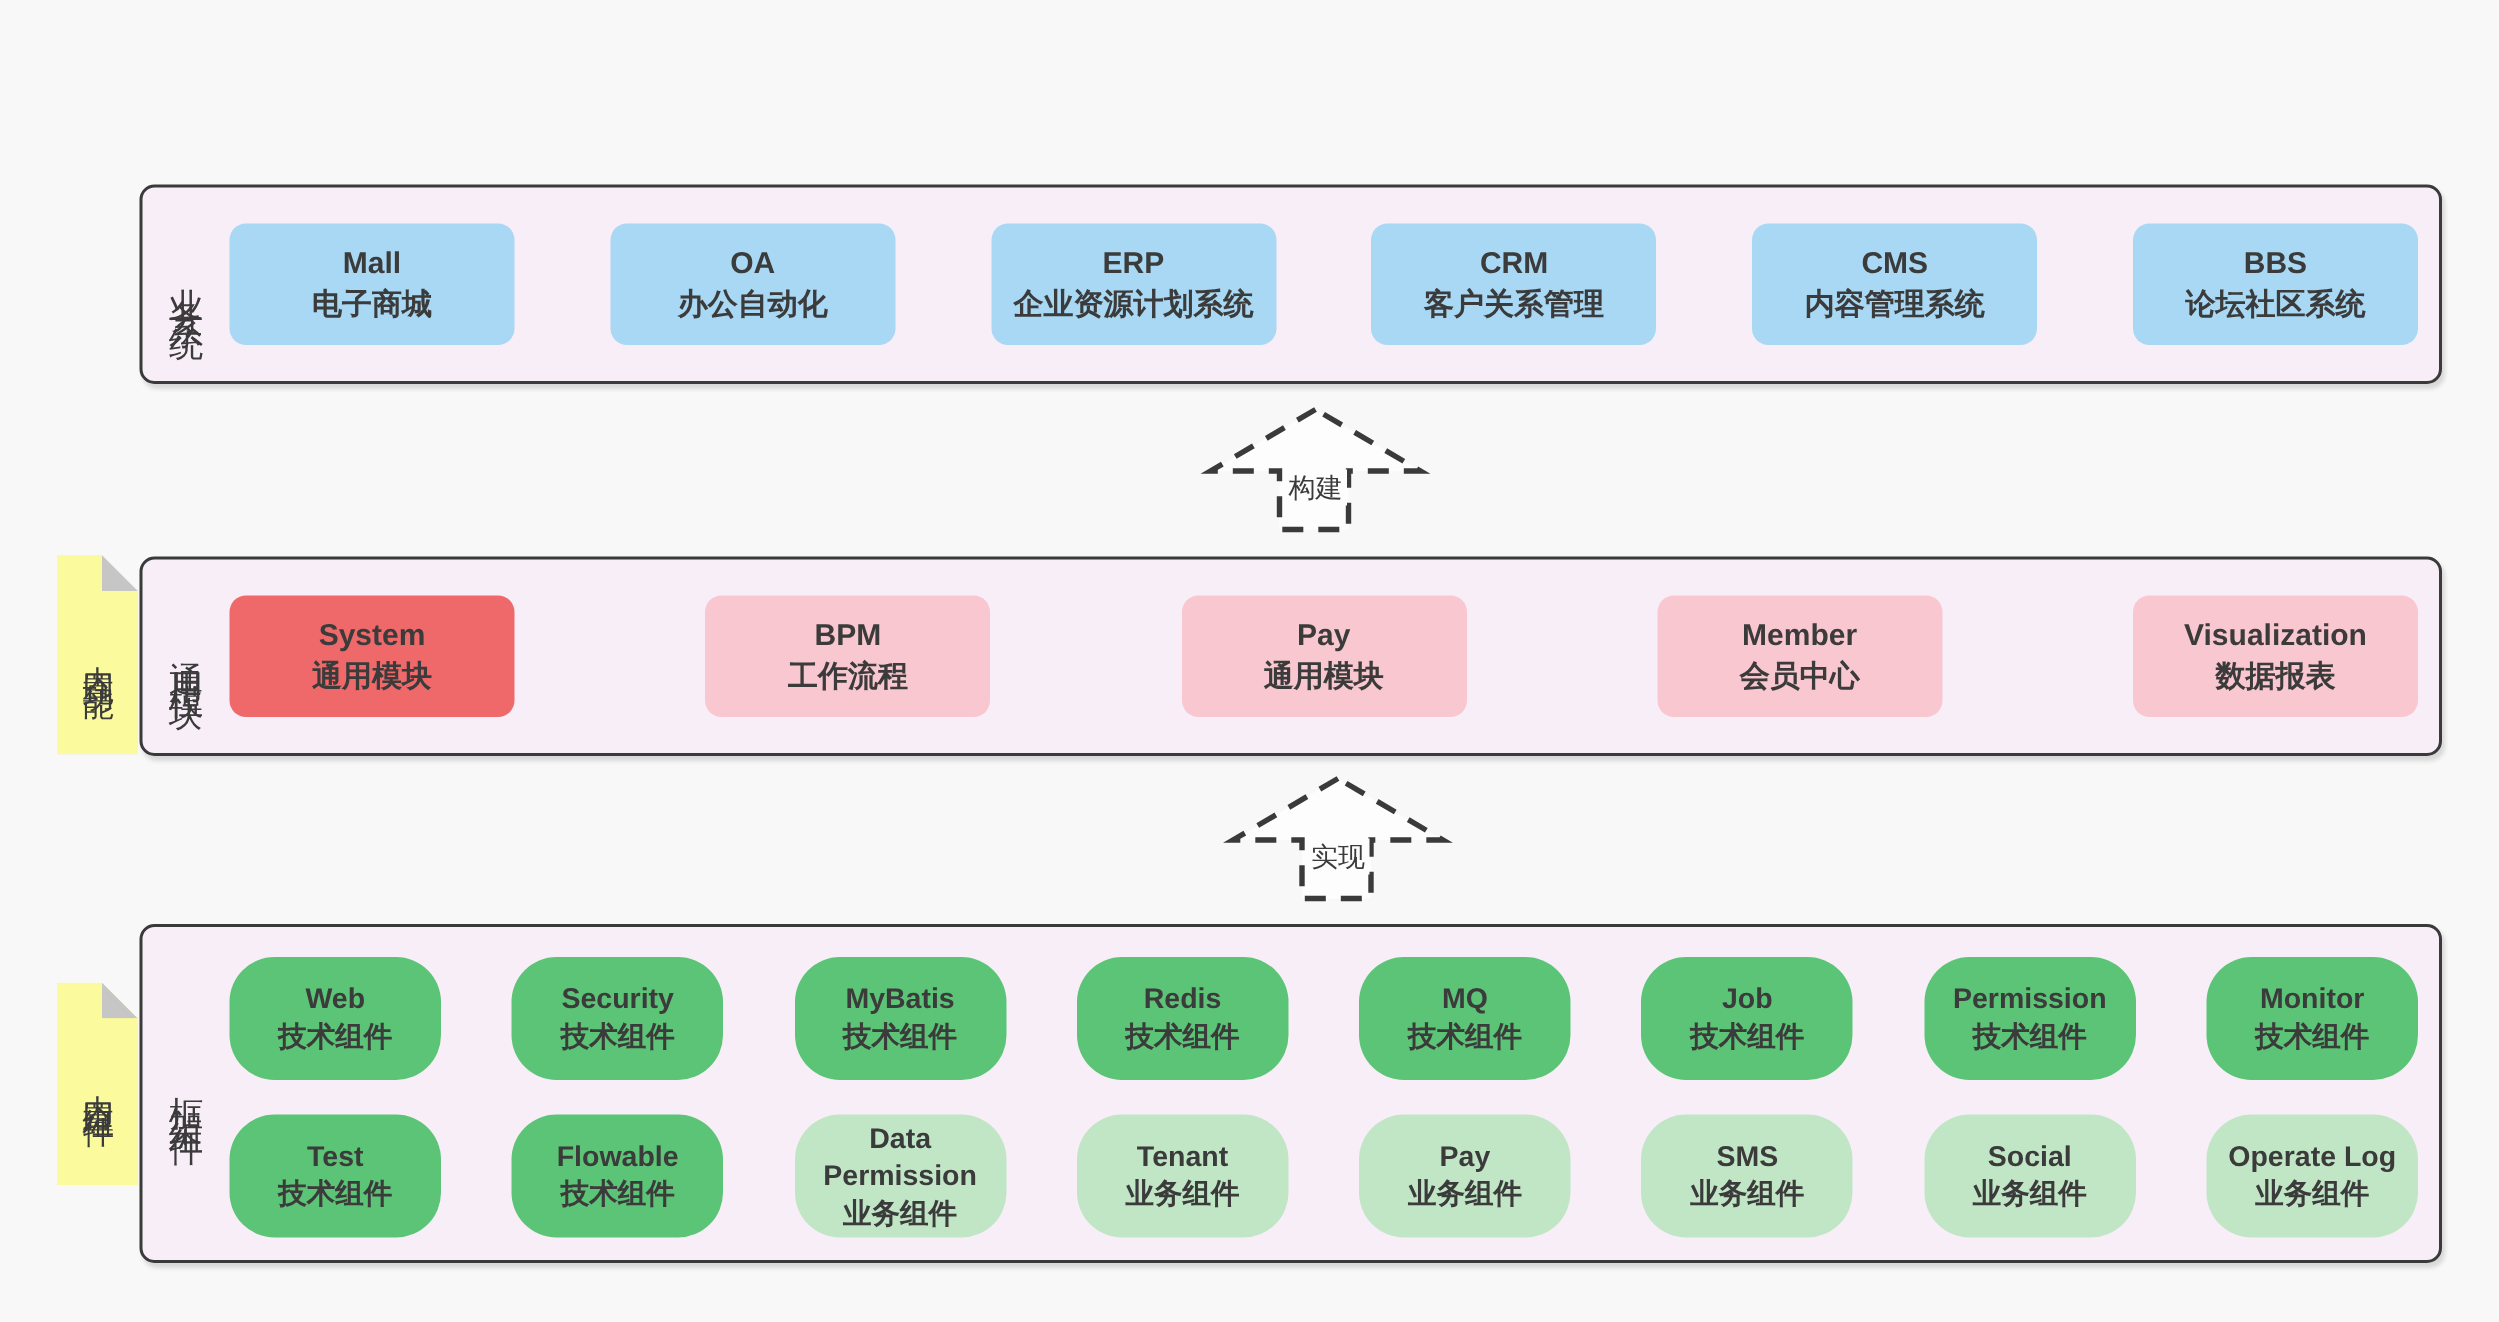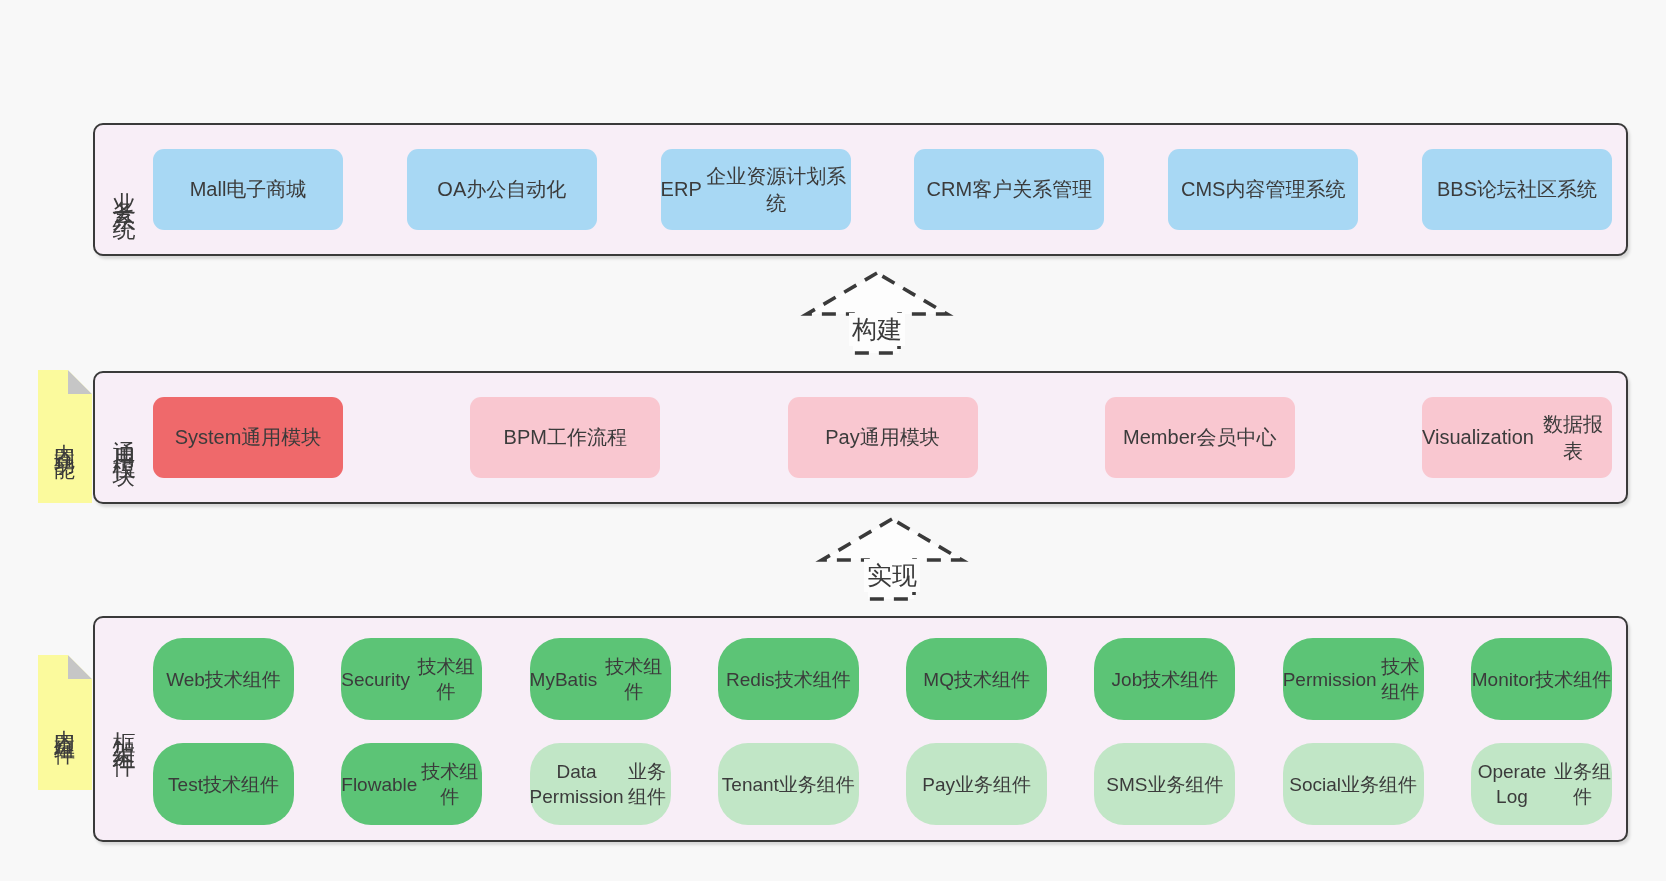--- a/index.html
+++ b/index.html
@@ -27,22 +27,22 @@
   }
   .boxes-row{
     position:absolute;left:58px;right:14px;
     display:flex;justify-content:space-between;
   }
   .boxes-row.six{top:24px;height:81px;}
   .boxes-row.row1{top:20px;height:82px;}
   .boxes-row.row2{top:125px;height:82px;}
   .box{
     border-radius:11px;
-    display:flex;flex-direction:row;align-items:center;justify-content:center;
-    text-align:center;font-size:20px;line-height:27px;
+    display:flex;flex-direction:column;align-items:center;justify-content:center;
+    text-align:center;font-size:20px;line-height:27px;font-weight:bold;
   }
   .six .box{width:190px;}
   .eight .box{width:141px;font-size:19px;line-height:25px;border-radius:30px;}
   .box.blue{background:var(--blue,#a8d8f4);}
   .box.red{background:var(--red,#ef696b);}
   .box.pink{background:var(--pink,#f9c7d0);}
   .box.dark{background:var(--green_dark,#5cc476);}
   .box.light{background:var(--green_light,#c1e6c6);}
   .sticky{
     position:absolute;left:38px;width:54px;
@@ -66,21 +66,21 @@
   .arrow svg{position:absolute;left:0;top:0;overflow:visible;}
   .arrow path{
     fill:#fdfdfd;
     stroke:var(--container_border,#3a3a3a);
     stroke-width:3.6;
     stroke-dasharray:14 10;
     stroke-linejoin:miter;
   }
   .arrow-label{
     position:absolute;left:50%;top:43px;transform:translateX(-50%);
-    background:#fdfdfd;font-size:25px;padding:0 3px;white-space:nowrap;
+    background:#fdfdfd;font-size:18px;padding:0 3px;white-space:nowrap;
   }
 </style>
 </head>
 <body style="background: rgb(248, 248, 248); color: rgb(59, 59, 59);">
 
 <div class="layer" id="layer-business">
   <div class="layer-label">业务系统</div>
   <div class="boxes-row six">
     <div class="box blue">
       <div>Mall</div>

